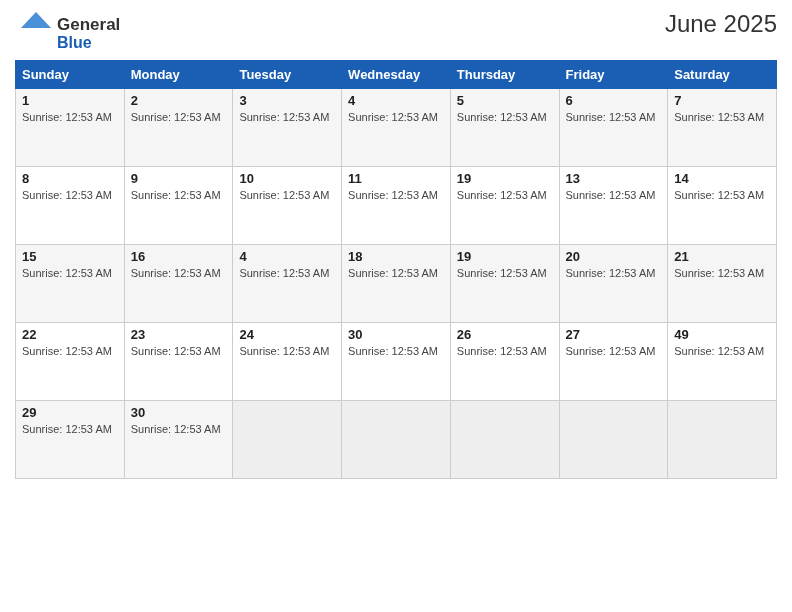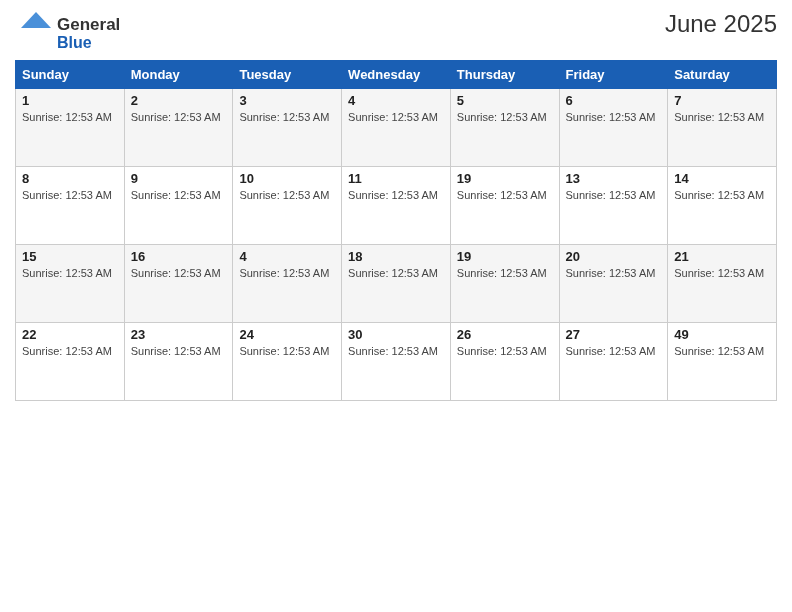--- a/index.html
+++ b/index.html
@@ -151,15 +151,24 @@
         </tr>
         <tr>
           <td><span class="day-number">22</span><span class="sunrise">Sunrise: 12:53 AM</span></td>
           <td><span class="day-number">23</span><span class="sunrise">Sunrise: 12:53 AM</span></td>
           <td><span class="day-number">24</span><span class="sunrise">Sunrise: 12:53 AM</span></td>
           <td><span class="day-number">30</span><span class="sunrise">Sunrise: 12:53 AM</span></td>
           <td><span class="day-number">26</span><span class="sunrise">Sunrise: 12:53 AM</span></td>
           <td><span class="day-number">27</span><span class="sunrise">Sunrise: 12:53 AM</span></td>
           <td><span class="day-number">49</span><span class="sunrise">Sunrise: 12:53 AM</span></td>
         </tr>
+        <tr>
+          <td><span class="day-number">29</span><span class="sunrise">Sunrise: 12:53 AM</span></td>
+          <td><span class="day-number">30</span><span class="sunrise">Sunrise: 12:53 AM</span></td>
+          <td class="empty-cell"></td>
+          <td class="empty-cell"></td>
+          <td class="empty-cell"></td>
+          <td class="empty-cell"></td>
+          <td class="empty-cell"></td>
+        </tr>
       </tbody>
   </table>
 </div>
 
 </body></html>

